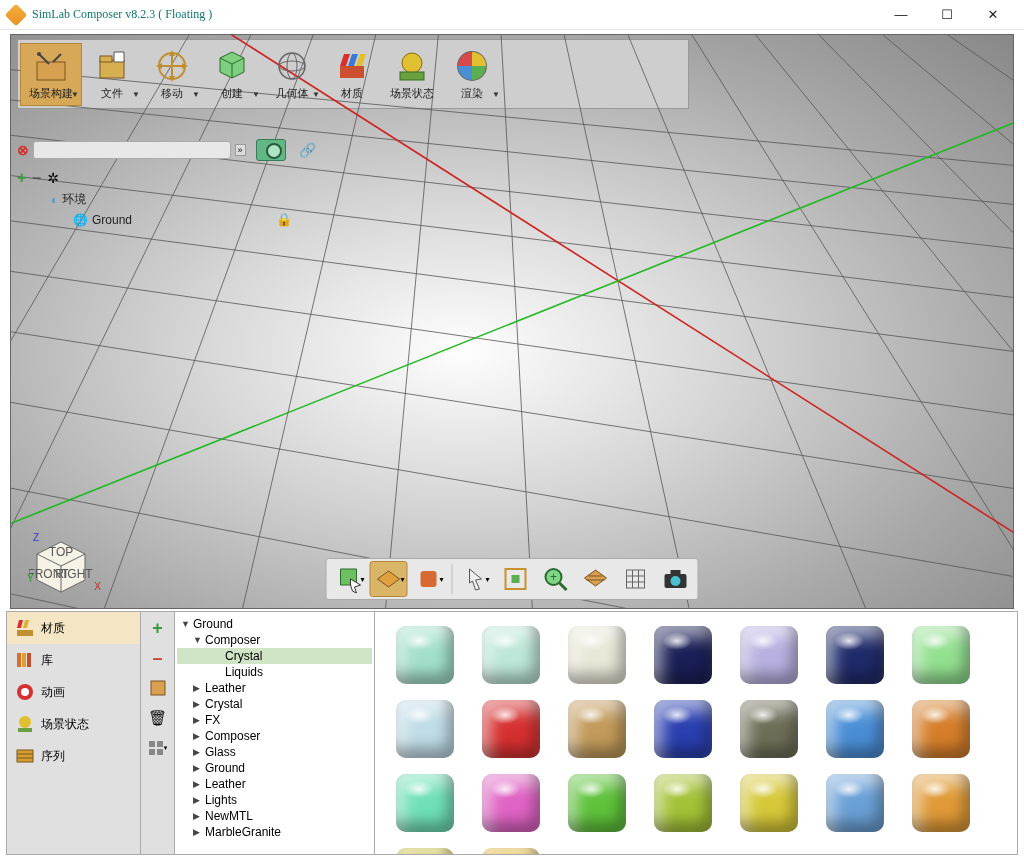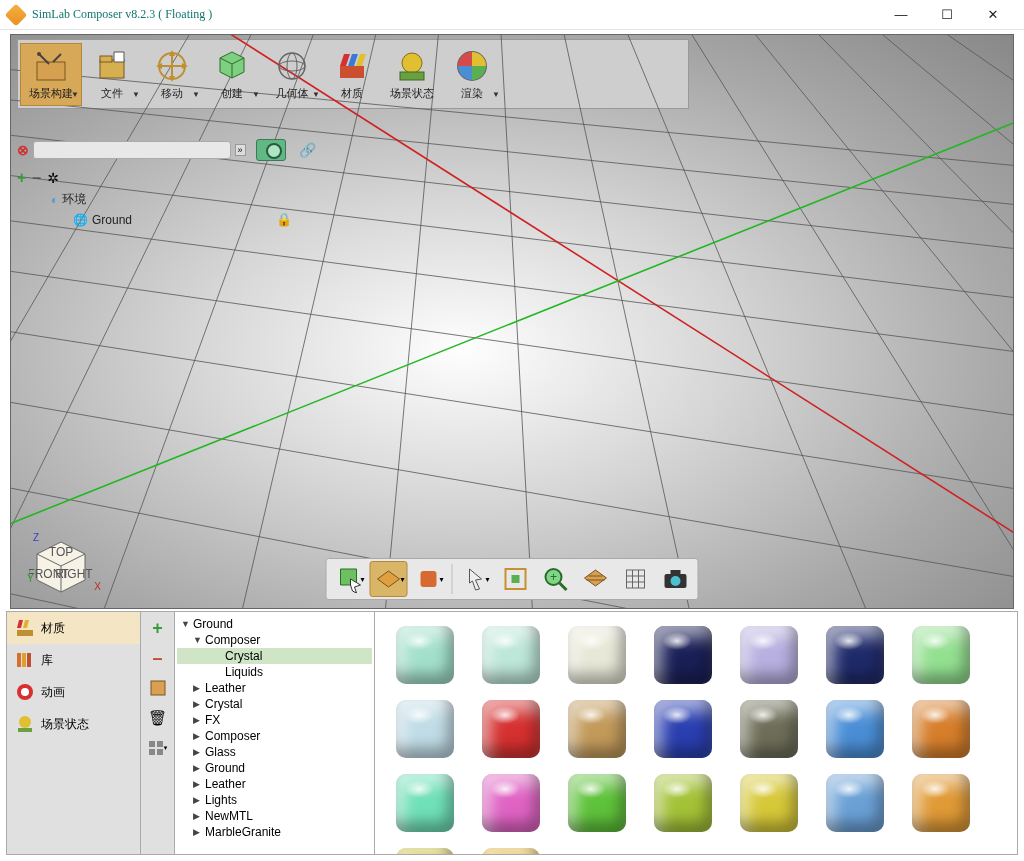--- a/index.html
+++ b/index.html
@@ -359,20 +359,30 @@
       </div>
       <div class="lp-item">
         <span class="ico">
           <svg width="20" height="20">
             <circle cx="10" cy="8" r="6" fill="#e0c030"></circle>
             <rect x="3" y="14" width="14" height="4" fill="#6aa040"></rect>
           </svg>
         </span>
         <span>场景状态</span>
       </div>
+      <div class="lp-item">
+        <span class="ico">
+          <svg width="20" height="20">
+            <rect x="2" y="4" width="16" height="12" fill="#d6a030" stroke="#7a5420"></rect>
+            <line x1="2" y1="8" x2="18" y2="8" stroke="#7a5420"></line>
+            <line x1="2" y1="12" x2="18" y2="12" stroke="#7a5420"></line>
+          </svg>
+        </span>
+        <span>序列</span>
+      </div>
     </div>
   <div class="lp-tools">
     <div class="lp-tool" style="color:#3a9b3a;font-size:18px;font-weight:bold">+</div>
     <div class="lp-tool" style="color:#c04a30;font-size:18px;font-weight:bold">–</div>
     <div class="lp-tool">
         <svg width="18" height="18">
           <rect x="2" y="2" width="14" height="14" fill="#d8a050" stroke="#7a5420"></rect>
         </svg>
       </div>
     <div class="lp-tool" style="font-size:15px">🗑</div>

